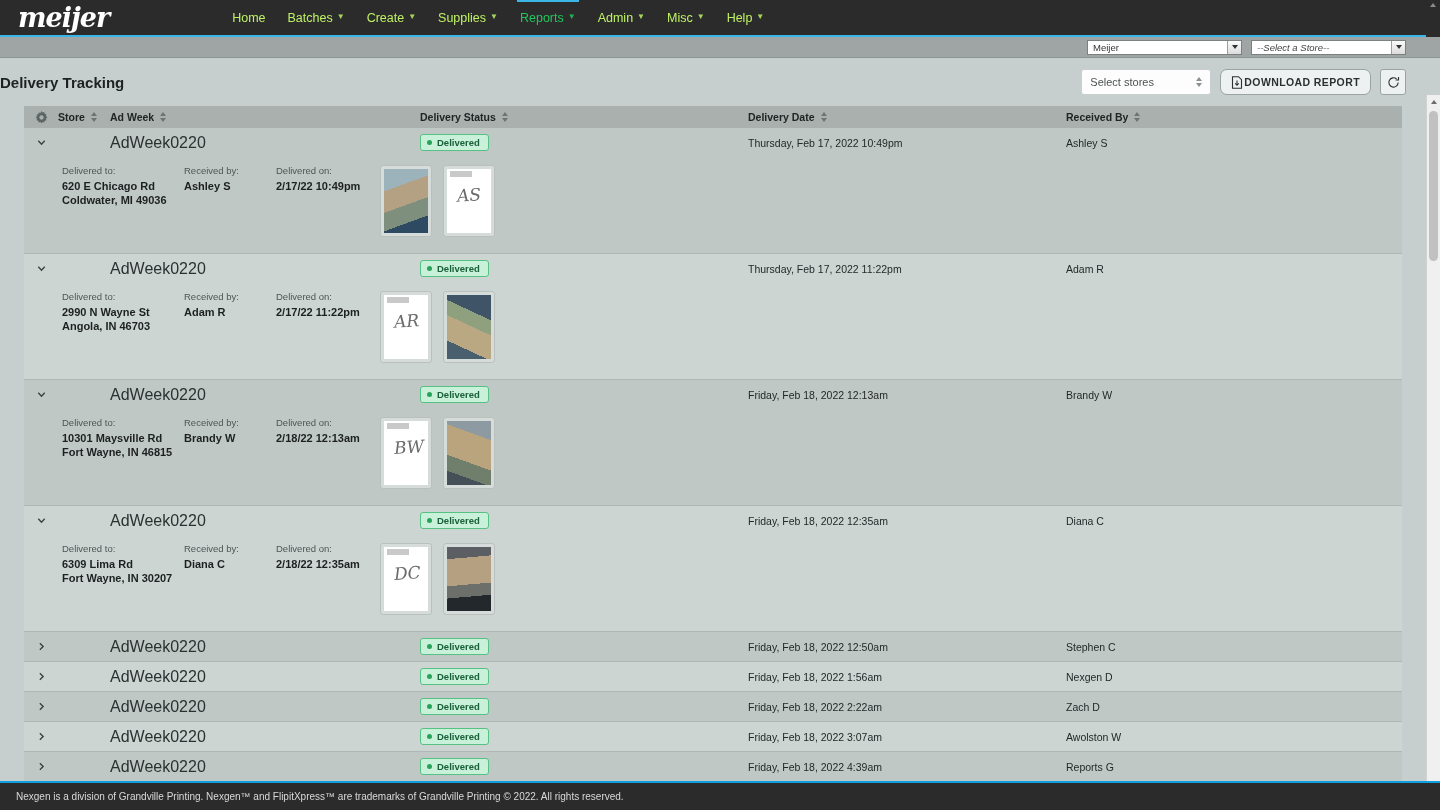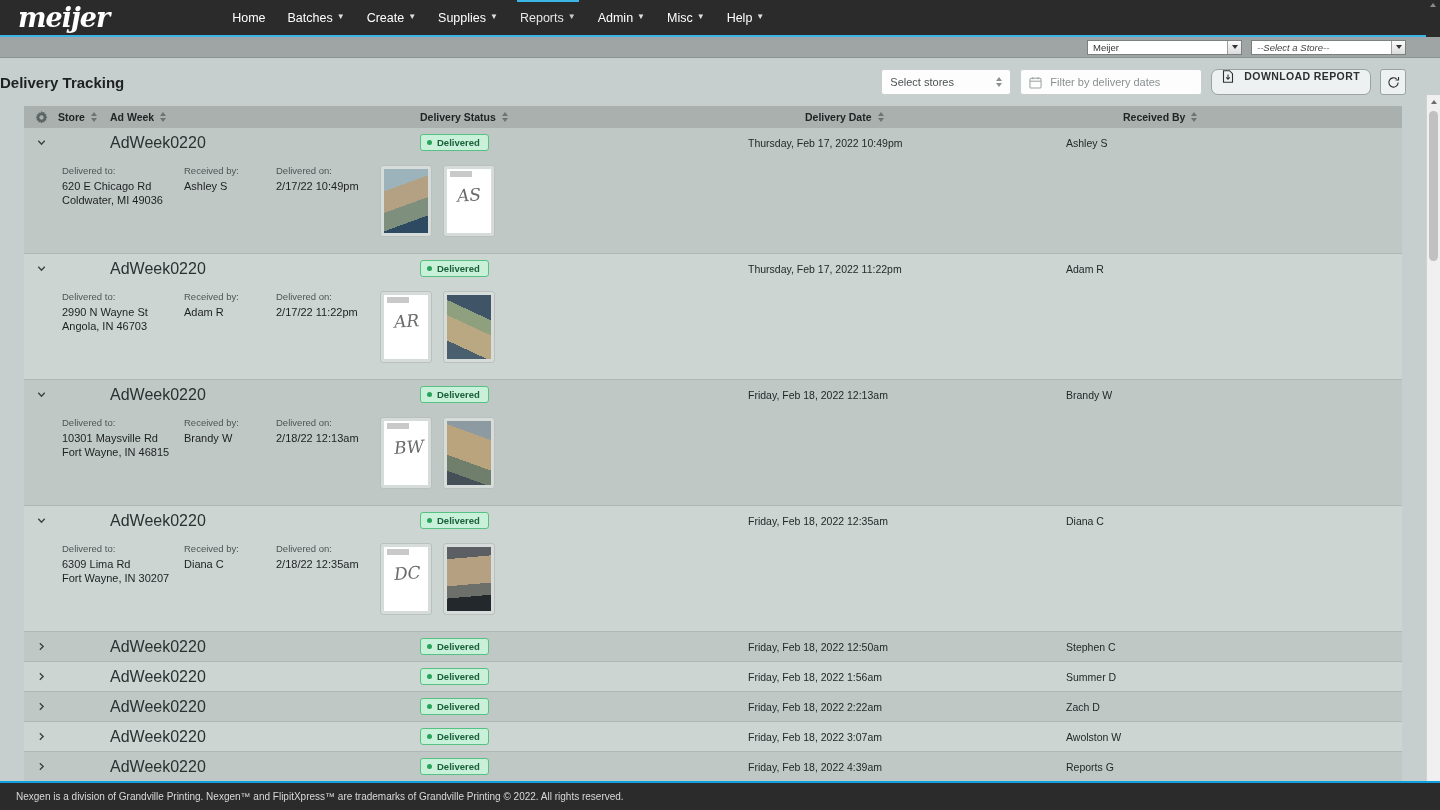--- a/index.html
+++ b/index.html
@@ -20,25 +20,25 @@
   }
   .brand {
     margin-left: 18px;
     font-family: "DejaVu Serif", serif;
     font-weight: bold; font-style: italic;
     font-size: 27px; color: #fff; letter-spacing: -1px;
     line-height: 1;
   }
   .navlinks { display: flex; align-items: center; margin-left: 112px; gap: 0px; height: 37px; }
   .navitem {
-    color: #ffffff; font-size: 12.5px; padding: 0 11px;
+    color: #bef264; font-size: 12.5px; padding: 0 11px;
     height: 37px; display: flex; align-items: center; gap: 4px;
     cursor: pointer; position: relative;
   }
-  .navitem.active { color: #e5e5e5; }
+  .navitem.active { color: #22c55e; }
   .navitem.active::before {
     content:""; position:absolute; top:0; left:8px; right:8px; height:3px; background:#3ab5e6;
   }
   .caret { font-size: 8px; opacity: .85; transform: translateY(-1px); }
   .userbox {
     position: absolute; right: 16px; top: 0; height: 37px;
     display: flex; align-items: center; gap: 5px;
     color: #e9e9e9; font-size: 12px;
   }
   .person-icon { width: 9px; height: 11px; display:block; }
@@ -93,21 +93,21 @@
 
   .datefilter {
     width: 182px; height: 26px; background: #fdfdfd; border: 1px solid #c9cfcf;
     border-radius: 3px; display: flex; align-items: center; gap: 8px;
     padding: 0 8px; font-size: 11px; color: #8a9090; cursor: text;
   }
   .cal-icon { width: 13px; height: 13px; flex: 0 0 auto; }
 
   .dlbtn {
     height: 26px; background: #eef1f1; border: 1px solid #9aa2a2;
-    border-radius: 7px; display: flex; align-items: flex-start; gap: 10px;
+    border-radius: 7px; display: flex; align-items: center; gap: 1px;
     padding: 0 10px; font-size: 10.5px; font-weight: bold; color: #2b3030;
     letter-spacing: .4px; cursor: pointer;
   }
   .dl-icon { width: 12px; height: 13px; }
   .refbtn {
     width: 26px; height: 26px; background: #eef1f1; border: 1px solid #9aa2a2;
     border-radius: 3px; display: flex; align-items: center; justify-content: center;
     cursor: pointer;
   }
   .ref-icon { width: 13px; height: 13px; }
@@ -120,21 +120,21 @@
   }
   .th { display: flex; align-items: center; gap: 6px; }
   .sorticon { display: flex; flex-direction: column; gap: 2px; }
   .sorticon i { border-left: 3px solid transparent; border-right: 3px solid transparent; display:block; font-style: normal;}
   .sorticon i.u { border-bottom: 4px solid #6d7474; }
   .sorticon i.d { border-top: 4px solid #6d7474; }
 
   .col-gear   { width: 34px; display:flex; align-items:center; justify-content:center; }
   .col-store  { width: 52px; }
   .col-week   { width: 310px; }
-  .col-status { width: 385px; }
+  .col-status { width: 328px; }
   .col-date   { width: 318px; }
   .col-recv   { flex: 1; }
 
   .gear-icon { width: 13px; height: 13px; display:block; cursor:pointer;}
 
   .row { border-bottom: 1px solid #b0b7b5; }
   .row.odd  { background: #c0c8c6; }
   .row.even { background: #cdd5d3; }
   .rowtop {
     height: 29px; display: flex; align-items: center;
@@ -151,21 +151,21 @@
     padding: 2px 8px 2px 6px; font-size: 9.5px; color: #18613a; font-weight: bold;
   }
   .dot { width: 5px; height: 5px; border-radius: 50%; background: #28a35c; display:block; }
   .datecell { width: 318px; font-size: 10.5px; color: #232828;}
   .recvcell { flex: 1; font-size: 10.5px; color: #232828;}
 
   
   .detail { display: flex; align-items: flex-start; padding: 8px 0 16px 38px; }
   .dfield { font-size: 10.5px; }
   .dlabel { color: #4e5454; font-size: 9.5px; margin-bottom: 4px; }
-  .dval   { color: #1c2020; font-weight: normal; font-size: 11px; line-height: 1.25; }
+  .dval   { color: #1c2020; font-weight: bold; font-size: 11px; line-height: 1.25; }
   .f-to   { width: 122px; }
   .f-by   { width: 92px; }
   .f-on   { width: 100px; }
   .thumbs { display: flex; gap: 11px; margin-left: 4px; }
   .thumb {
     width: 52px; height: 72px; border: 1px solid #b9c0be; border-radius: 3px;
     background: #d6dcda; padding: 3px; cursor: pointer; overflow: hidden;
   }
   .thumb .inner { width: 100%; height: 100%; overflow: hidden; position: relative; }
   .sig { background: #ffffff; }
@@ -277,29 +277,20 @@
       <div class="tools">
 
         <div class="selectstores">
           <span>Select stores</span>
           <span class="updown">
               <i class="u"></i>
               <i class="d"></i>
             </span>
         </div>
 
-        <div class="datefilter">
-          <svg class="cal-icon" viewBox="0 0 14 14">
-            <rect x="1" y="2.5" width="12" height="10.5" rx="1.5" fill="none" stroke="#9aa2a2" stroke-width="1.1"></rect>
-            <line x1="1" y1="5.6" x2="13" y2="5.6" stroke="#9aa2a2" stroke-width="1.1"></line>
-            <line x1="4.2" y1="1" x2="4.2" y2="3.6" stroke="#9aa2a2" stroke-width="1.1"></line>
-            <line x1="9.8" y1="1" x2="9.8" y2="3.6" stroke="#9aa2a2" stroke-width="1.1"></line>
-          </svg>
-          <span>Filter by delivery dates</span>
-        </div>
 
         <div class="dlbtn">
           <svg class="dl-icon" viewBox="0 0 12 13">
             <path d="M1.5 0.7h6l3 3v8.6h-9z" fill="none" stroke="#2b3030" stroke-width="1.1"></path>
             <line x1="6" y1="4.5" x2="6" y2="9" stroke="#2b3030" stroke-width="1.1"></line>
             <path d="M4.2 7.4L6 9.2 7.8 7.4" fill="none" stroke="#2b3030" stroke-width="1.1"></path>
           </svg>
           <span>DOWNLOAD REPORT</span>
         </div>
 
@@ -555,21 +546,21 @@
                   <path d="M4.2 2.5L7.8 6 4.2 9.5" fill="none" stroke="#3a4040" stroke-width="1.5"></path>
                 </svg>
               </div>
               <div class="week"></div>
               <div class="weektext">AdWeek0220</div>
               <div class="statuscell"><span class="badge">
                   <span class="dot"></span>
                   <span>Delivered</span>
                 </span></div>
               <div class="datecell">Friday, Feb 18, 2022 1:56am</div>
-              <div class="recvcell">Summer D</div>
+              <div class="recvcell">Nexgen D</div>
             </div>
           </div>
           <div class="row odd">
             <div class="rowtop">
               <div class="chev">
                 <svg viewBox="0 0 12 12">
                   <path d="M4.2 2.5L7.8 6 4.2 9.5" fill="none" stroke="#3a4040" stroke-width="1.5"></path>
                 </svg>
               </div>
               <div class="week"></div>

